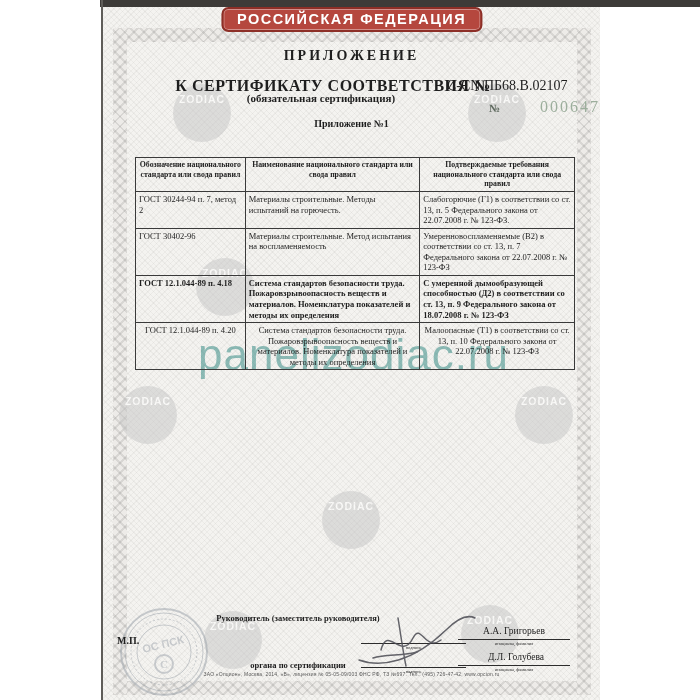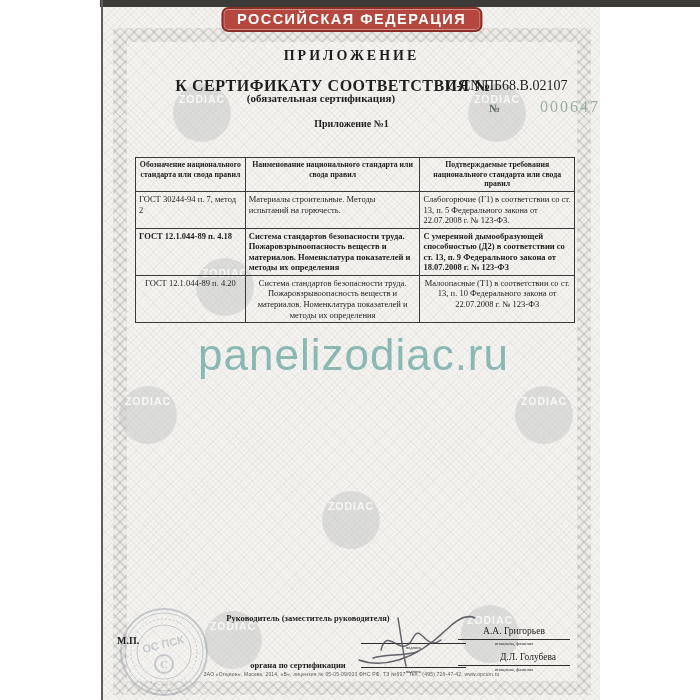--- a/index.html
+++ b/index.html
@@ -63,32 +63,32 @@
   .annex-sub   { left:24px; width:450px; top:130px; font-size:9.5px; font-weight:bold; line-height:1.25; }
 
   .std-table { left:32px; top:157px; width:440px; }
   table { border-collapse:collapse; width:440px; background:transparent; }
   th, td { border:1px solid #3a3a3a; vertical-align:top; padding:2px 3px; }
   th { font-size:7.8px; font-weight:bold; text-align:center; line-height:1.25; }
   td { font-size:8.5px; line-height:1.24; }
   col.c1 { width:110px; } col.c2 { width:175px; } col.c3 { width:155px; }
 
   .sig-label  { font-size:8.5px; font-weight:bold; }
-  .role1a { left:55px; width:300px; top:613px; }
+  .role1a { left:45px; width:300px; top:613px; }
   .role1b { left:45px; width:300px; top:660px; }
   .role2  { left:40px; width:240px; top:649px; }
   .mp     { left:14px; top:635px; font-size:10px; font-weight:bold; }
   .sig-line { border-bottom:1px solid #2c2c2c; height:0; }
   .line1 { left:258px; width:105px; top:643px; }
   .line2 { left:258px; width:105px; top:667px; }
   .uline1 { left:355px; width:112px; top:639px; }
   .uline2 { left:355px; width:112px; top:665px; }
   .name { font-size:9.5px; }
   .name1 { left:355px; width:112px; top:626px; }
-  .name2 { left:369px; width:112px; top:652px; }
+  .name2 { left:357px; width:112px; top:652px; }
   .cap { font-size:4.5px; color:#333333; }
   .cap-s1 { left:258px; width:105px; top:645px; }
   .cap-s2 { left:258px; width:105px; top:669px; }
   .cap-n1 { left:355px; width:112px; top:641px; }
   .cap-n2 { left:355px; width:112px; top:667px; }
 
   .stamp { left:15px; top:606px; z-index:2; opacity:.55; }
   .scrawl { left:248px; top:608px; z-index:4; }
 
   .footer-line { left:0; width:100%; top:671px; font-size:5px; color:#5a5a5a; letter-spacing:.2px; font-family:"Liberation Sans", sans-serif; }
@@ -156,20 +156,25 @@
           <th>Наименование национального стандарта или свода правил</th>
           <th>Подтверждаемые требования национального стандарта или свода правил</th>
         </tr>
       </thead>
       <tbody>
         <tr style="height:31px;">
           <td>ГОСТ 30244-94 п. 7, метод 2</td>
           <td>Материалы строительные. Методы испытаний на горючесть.</td>
           <td>Слабогорючие (Г1) в соответствии со ст. 13, п. 5 Федерального закона от 22.07.2008 г. № 123-ФЗ.</td>
         </tr>
+        <tr style="height:41px;">
+          <td>ГОСТ 30402-96</td>
+          <td>Материалы строительные. Метод испытания на воспламеняемость</td>
+          <td>Умеренновоспламеняемые (В2) в соответствии со ст. 13, п. 7 Федерального закона от 22.07.2008 г. № 123-ФЗ</td>
+        </tr>
         <tr style="height:37px;font-weight:bold;">
           <td>ГОСТ 12.1.044-89 п. 4.18</td>
           <td>Система стандартов безопасности труда. Пожаровзрывоопасность веществ и материалов. Номенклатура показателей и методы их определения</td>
           <td>С умеренной дымообразующей способностью (Д2) в соответствии со ст. 13, п. 9 Федерального закона от 18.07.2008 г. № 123-ФЗ</td>
         </tr>
         <tr style="height:39px;text-align:center;">
           <td>ГОСТ 12.1.044-89 п. 4.20</td>
           <td>Система стандартов безопасности труда. Пожаровзрывоопасность веществ и материалов. Номенклатура показателей и методы их определения</td>
           <td>Малоопасные (Т1) в соответствии со ст. 13, п. 10 Федерального закона от 22.07.2008 г. № 123-ФЗ</td>
         </tr>

